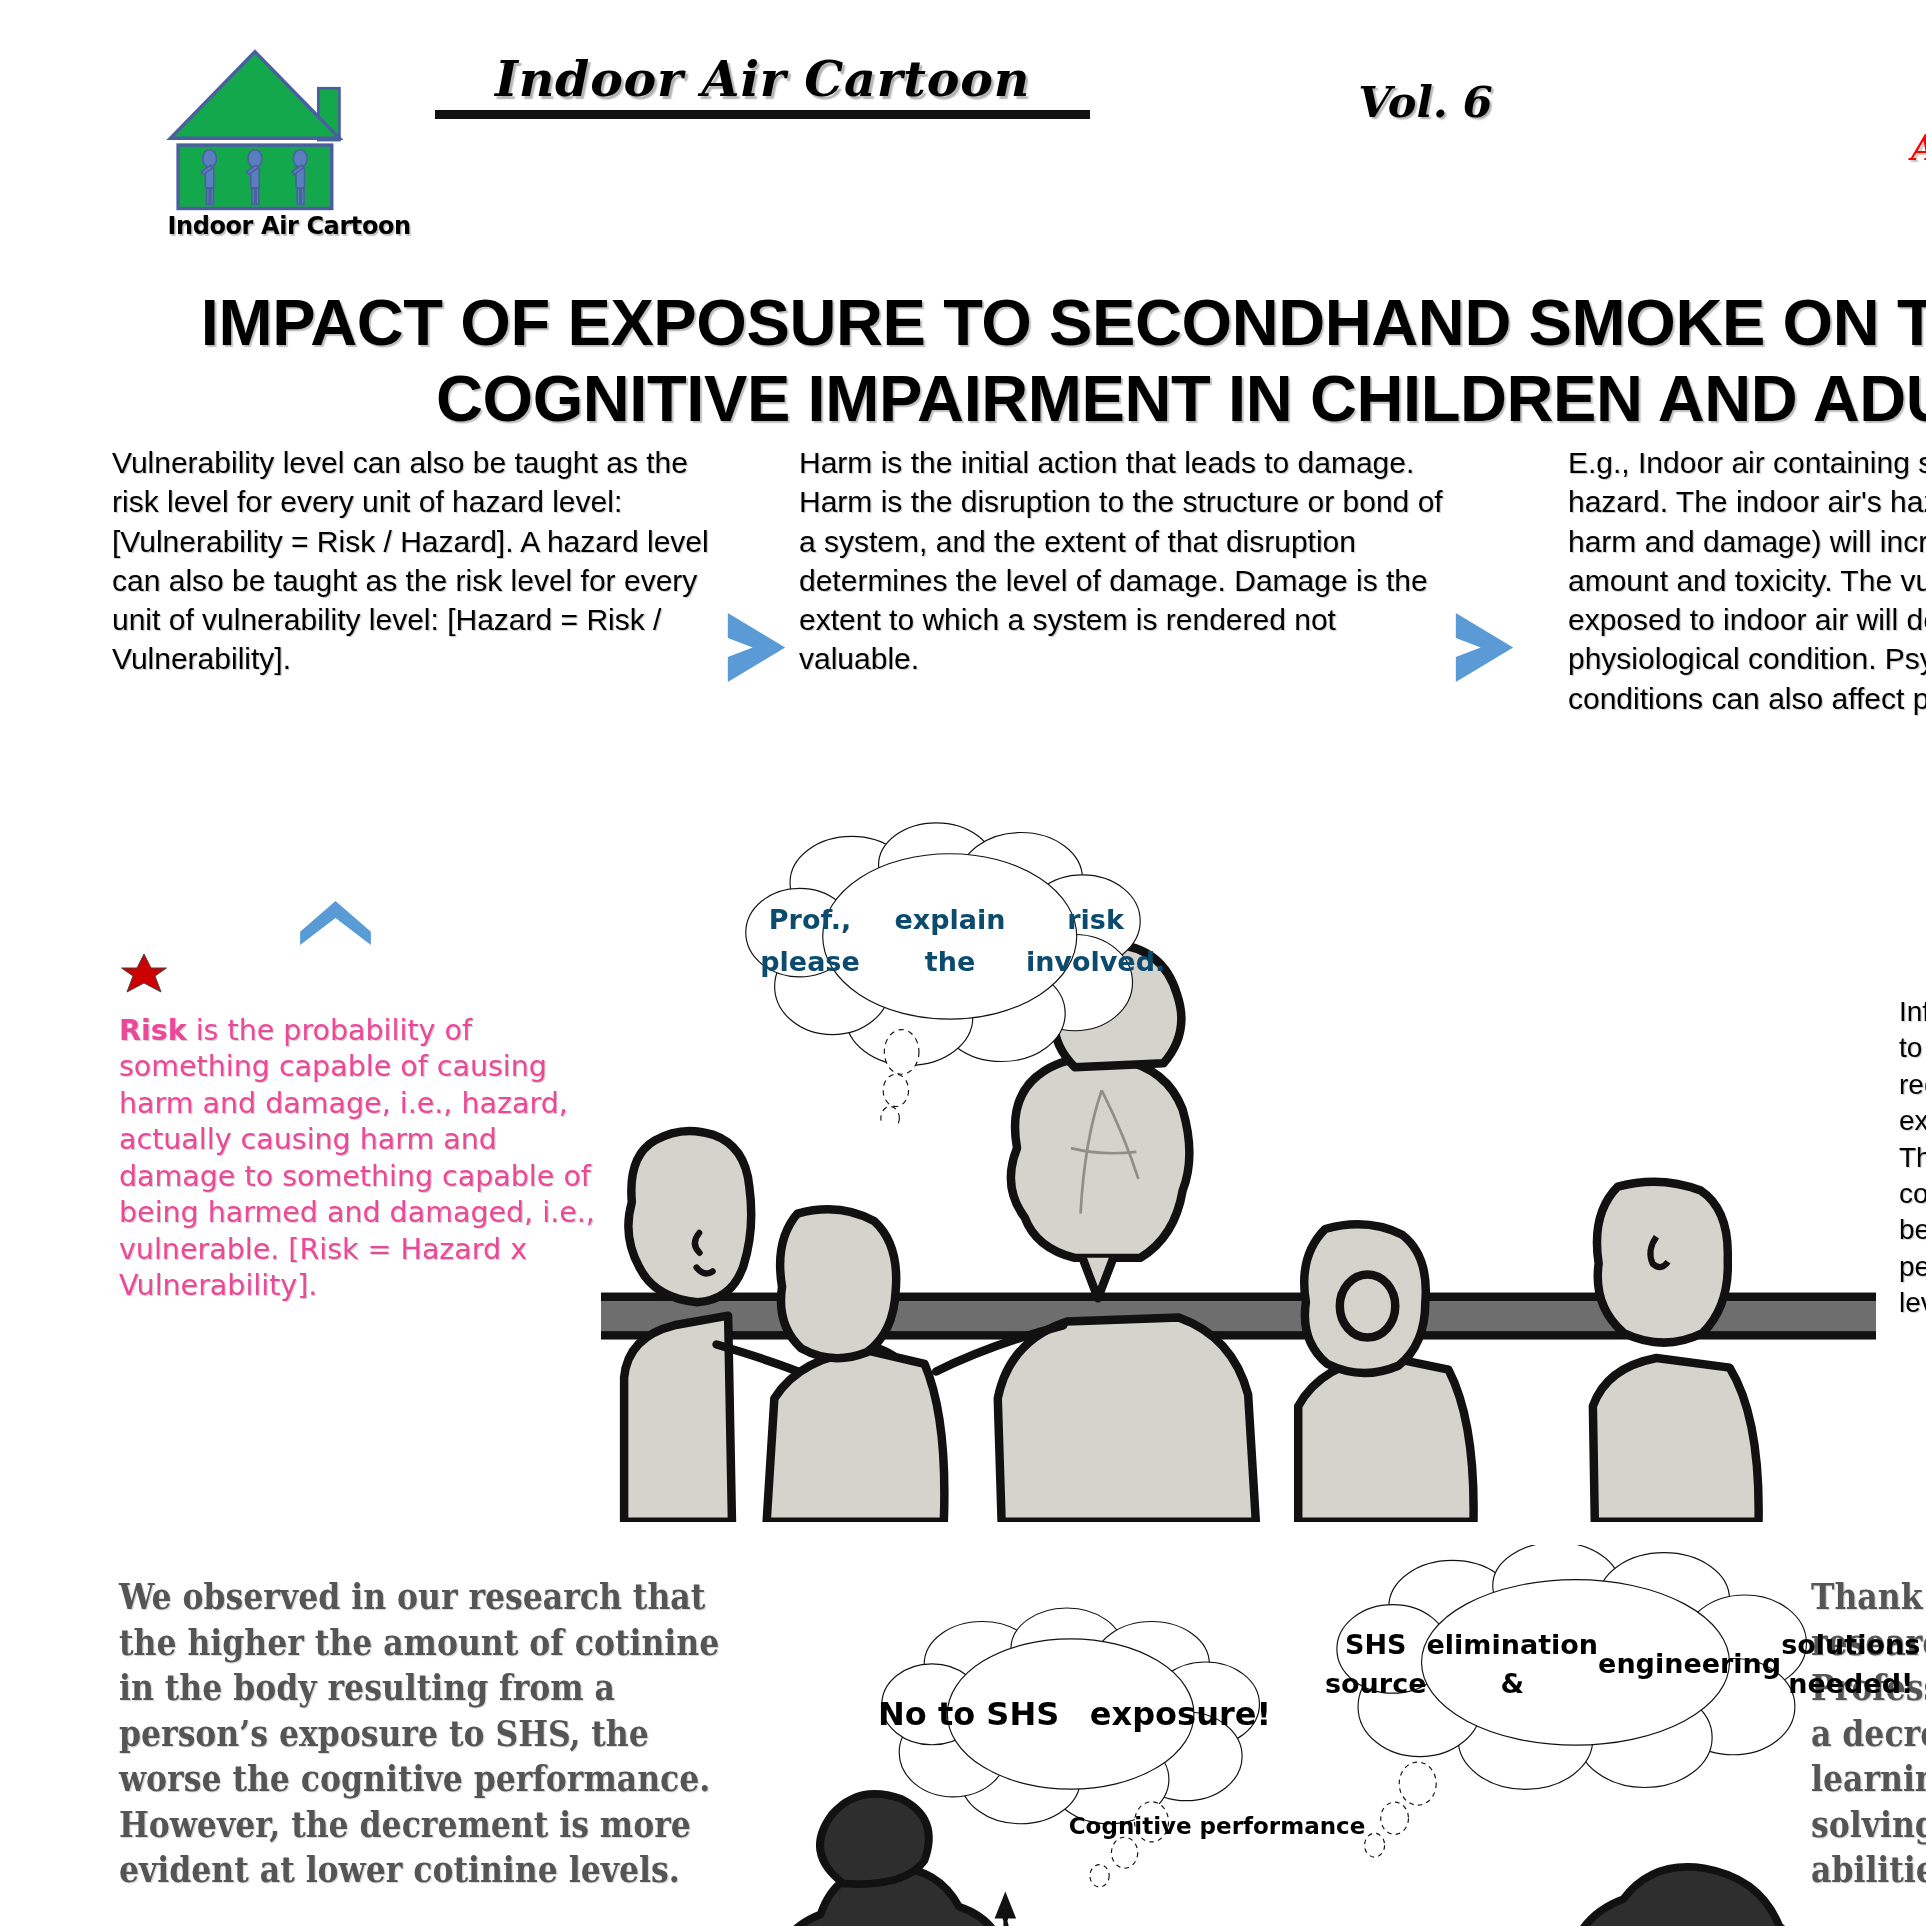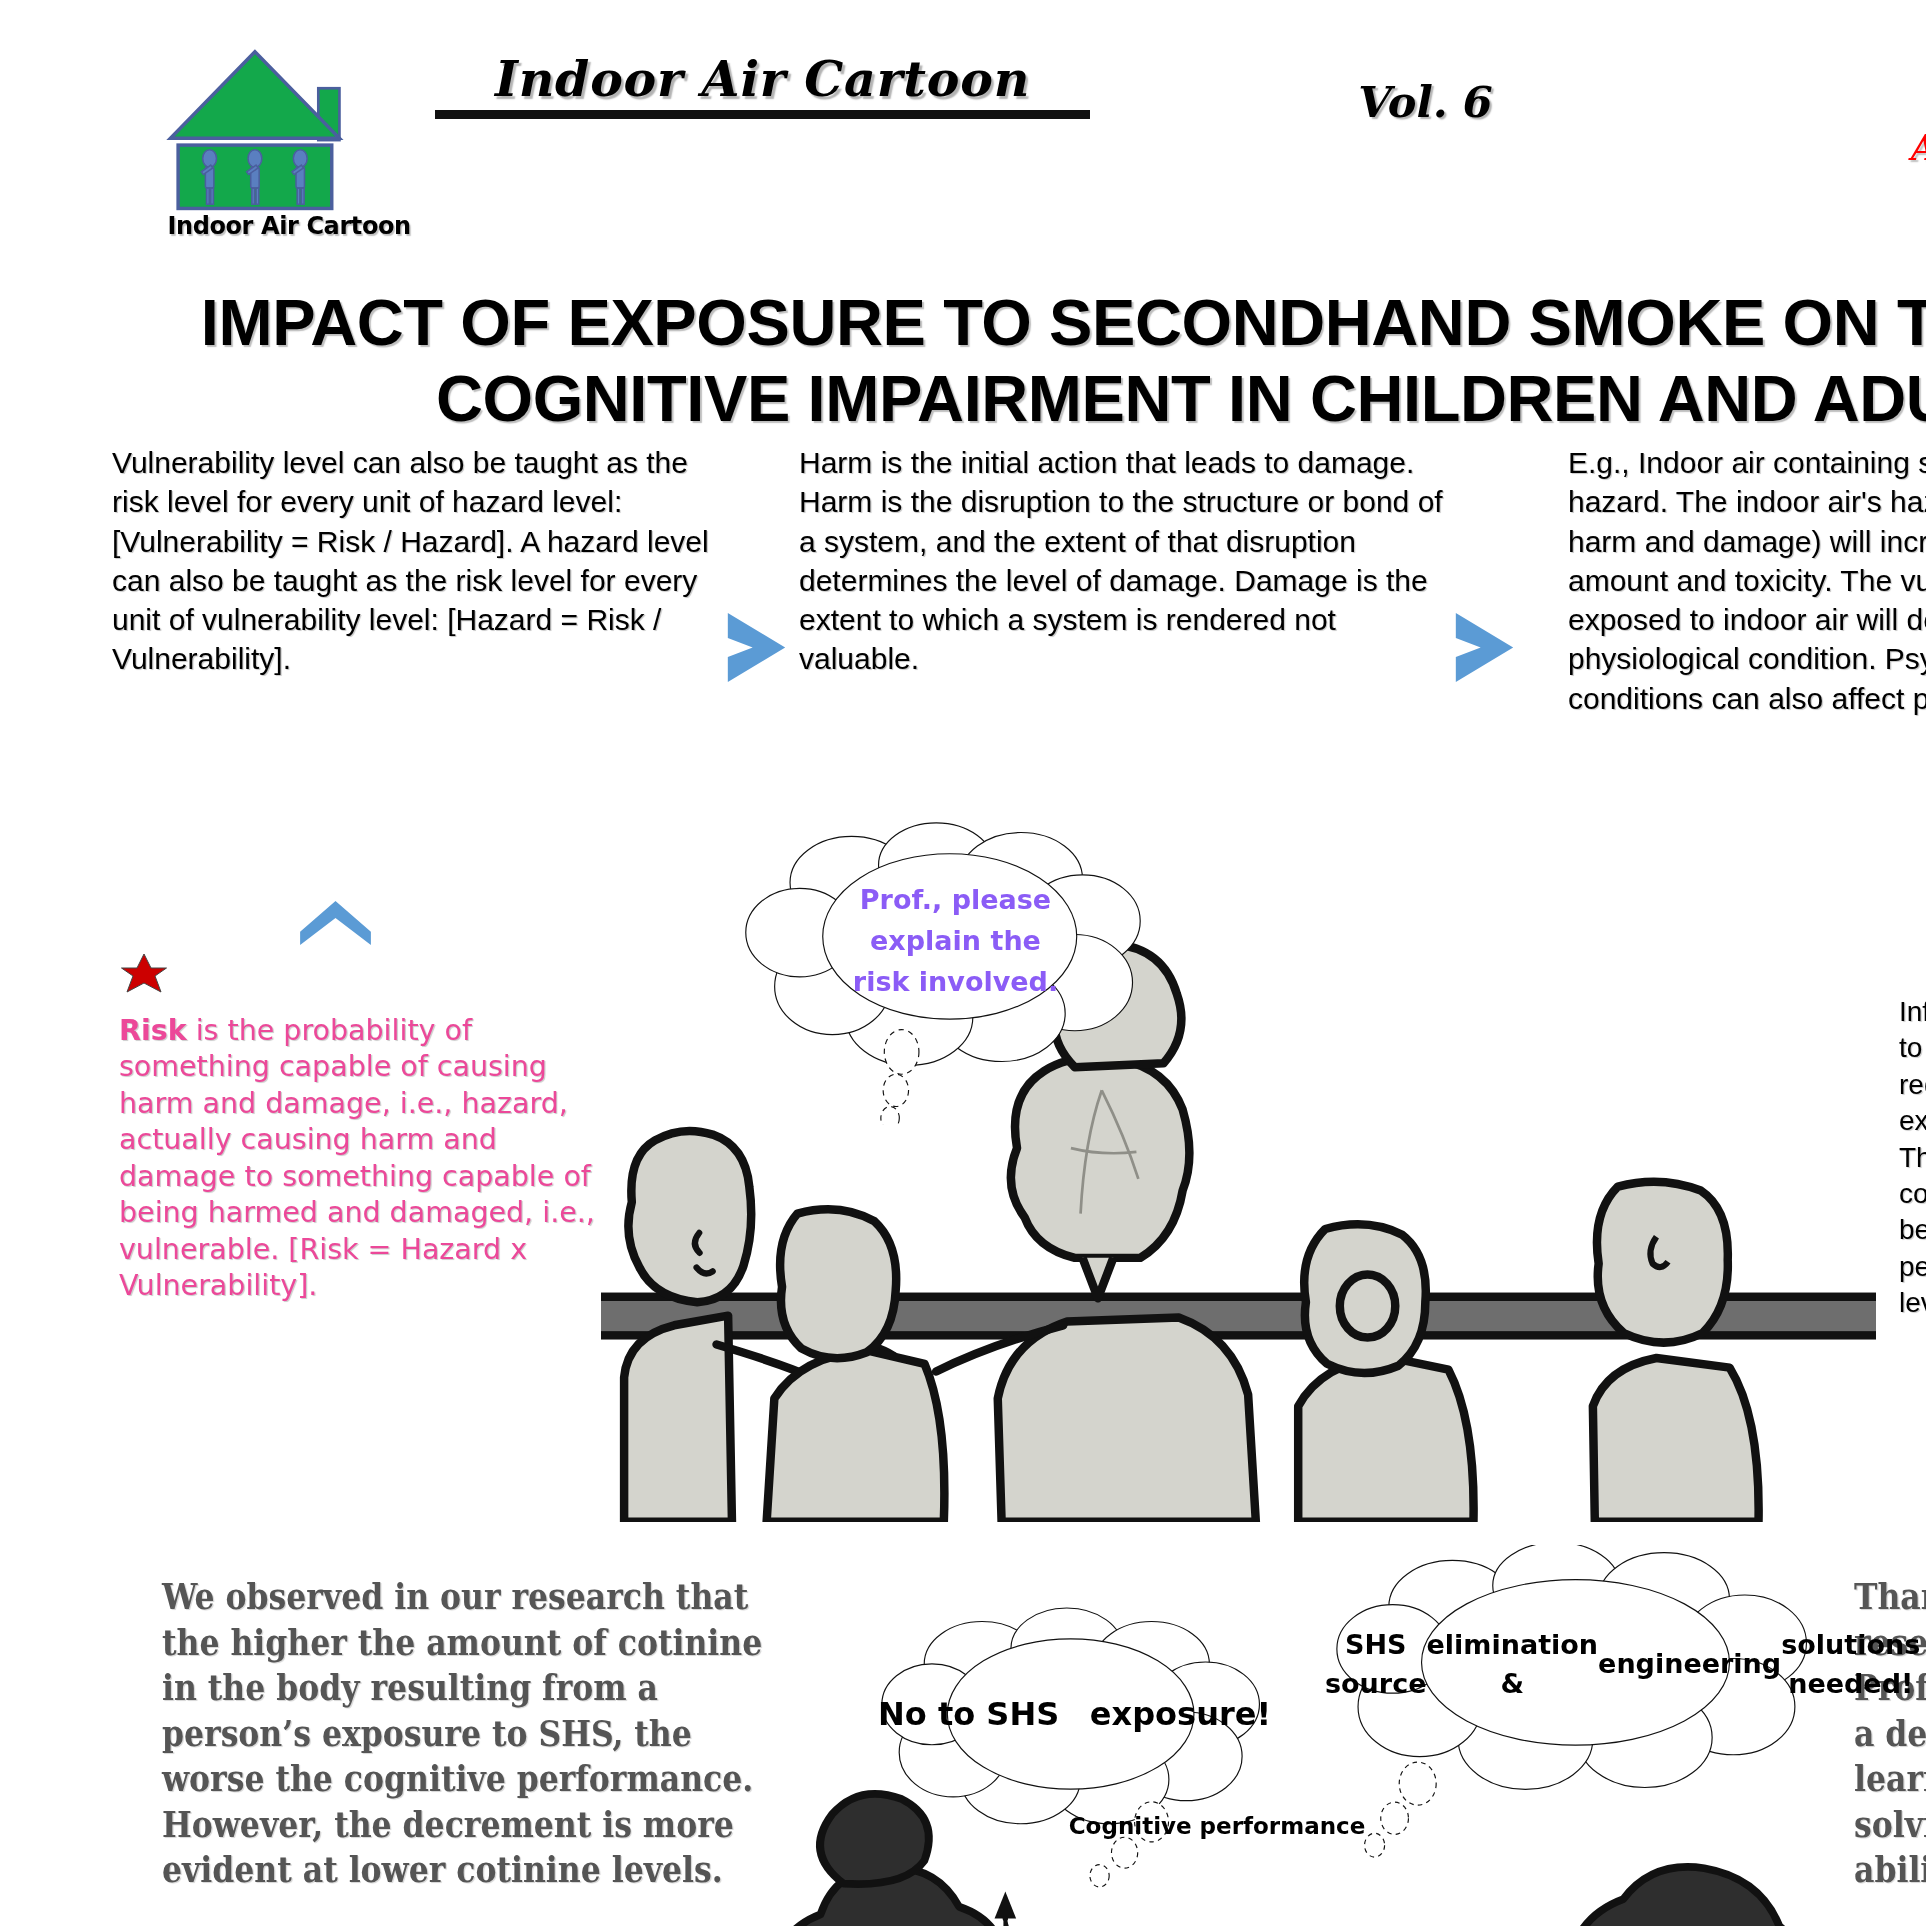--- a/index.html
+++ b/index.html
@@ -93,32 +93,31 @@
     text-shadow: 1.2px 1.2px 0.8px rgba(0,0,0,0.20);
   }
 
   
   #panel1 { position:absolute; left:601px; top:909px; width:1275px; height:613px; overflow:hidden; }
   #bubble1 {
     position:absolute; left:736px; top:821px; width:439px; height:239px;
   }
   #bubble1-text {
     position:absolute; left:0; top:0; width:439px; height:239px;
-    display:flex; flex-direction:column; align-items:center; justify-content:center;
+    display:flex; flex-direction:row; align-items:center; justify-content:center;
     font-family:"DejaVu Sans", sans-serif; font-weight:bold;
-    font-size:27px; line-height:1.52; color:#8b5cf6; text-align:center;
+    font-size:27px; line-height:1.52; color:#0c4a6e; text-align:center;
   }
 
   
   .serif-block {
     font-family:"DejaVu Serif","Liberation Serif", serif;
     font-weight:bold; color:#555555;
     font-stretch:condensed;
     text-shadow: 1.2px 1.2px 0.8px rgba(0,0,0,0.16);
-    margin-left: 43px;
   }
   #bl-top  { position:absolute; left:119px;  top:1574px; width:605px; font-size:35px; line-height:1.30; }
   #br-top  { position:absolute; left:1811px; top:1574px; width:613px; font-size:35px; line-height:1.30; }
 
   
   #panel2 { position:absolute; left:720px; top:1668px; width:1129px; height:1032px; overflow:hidden; }
 
   .bubble2 { position:absolute; }
   .bubble2-text {
     position:absolute; left:0; top:0; width:100%; height:100%;

